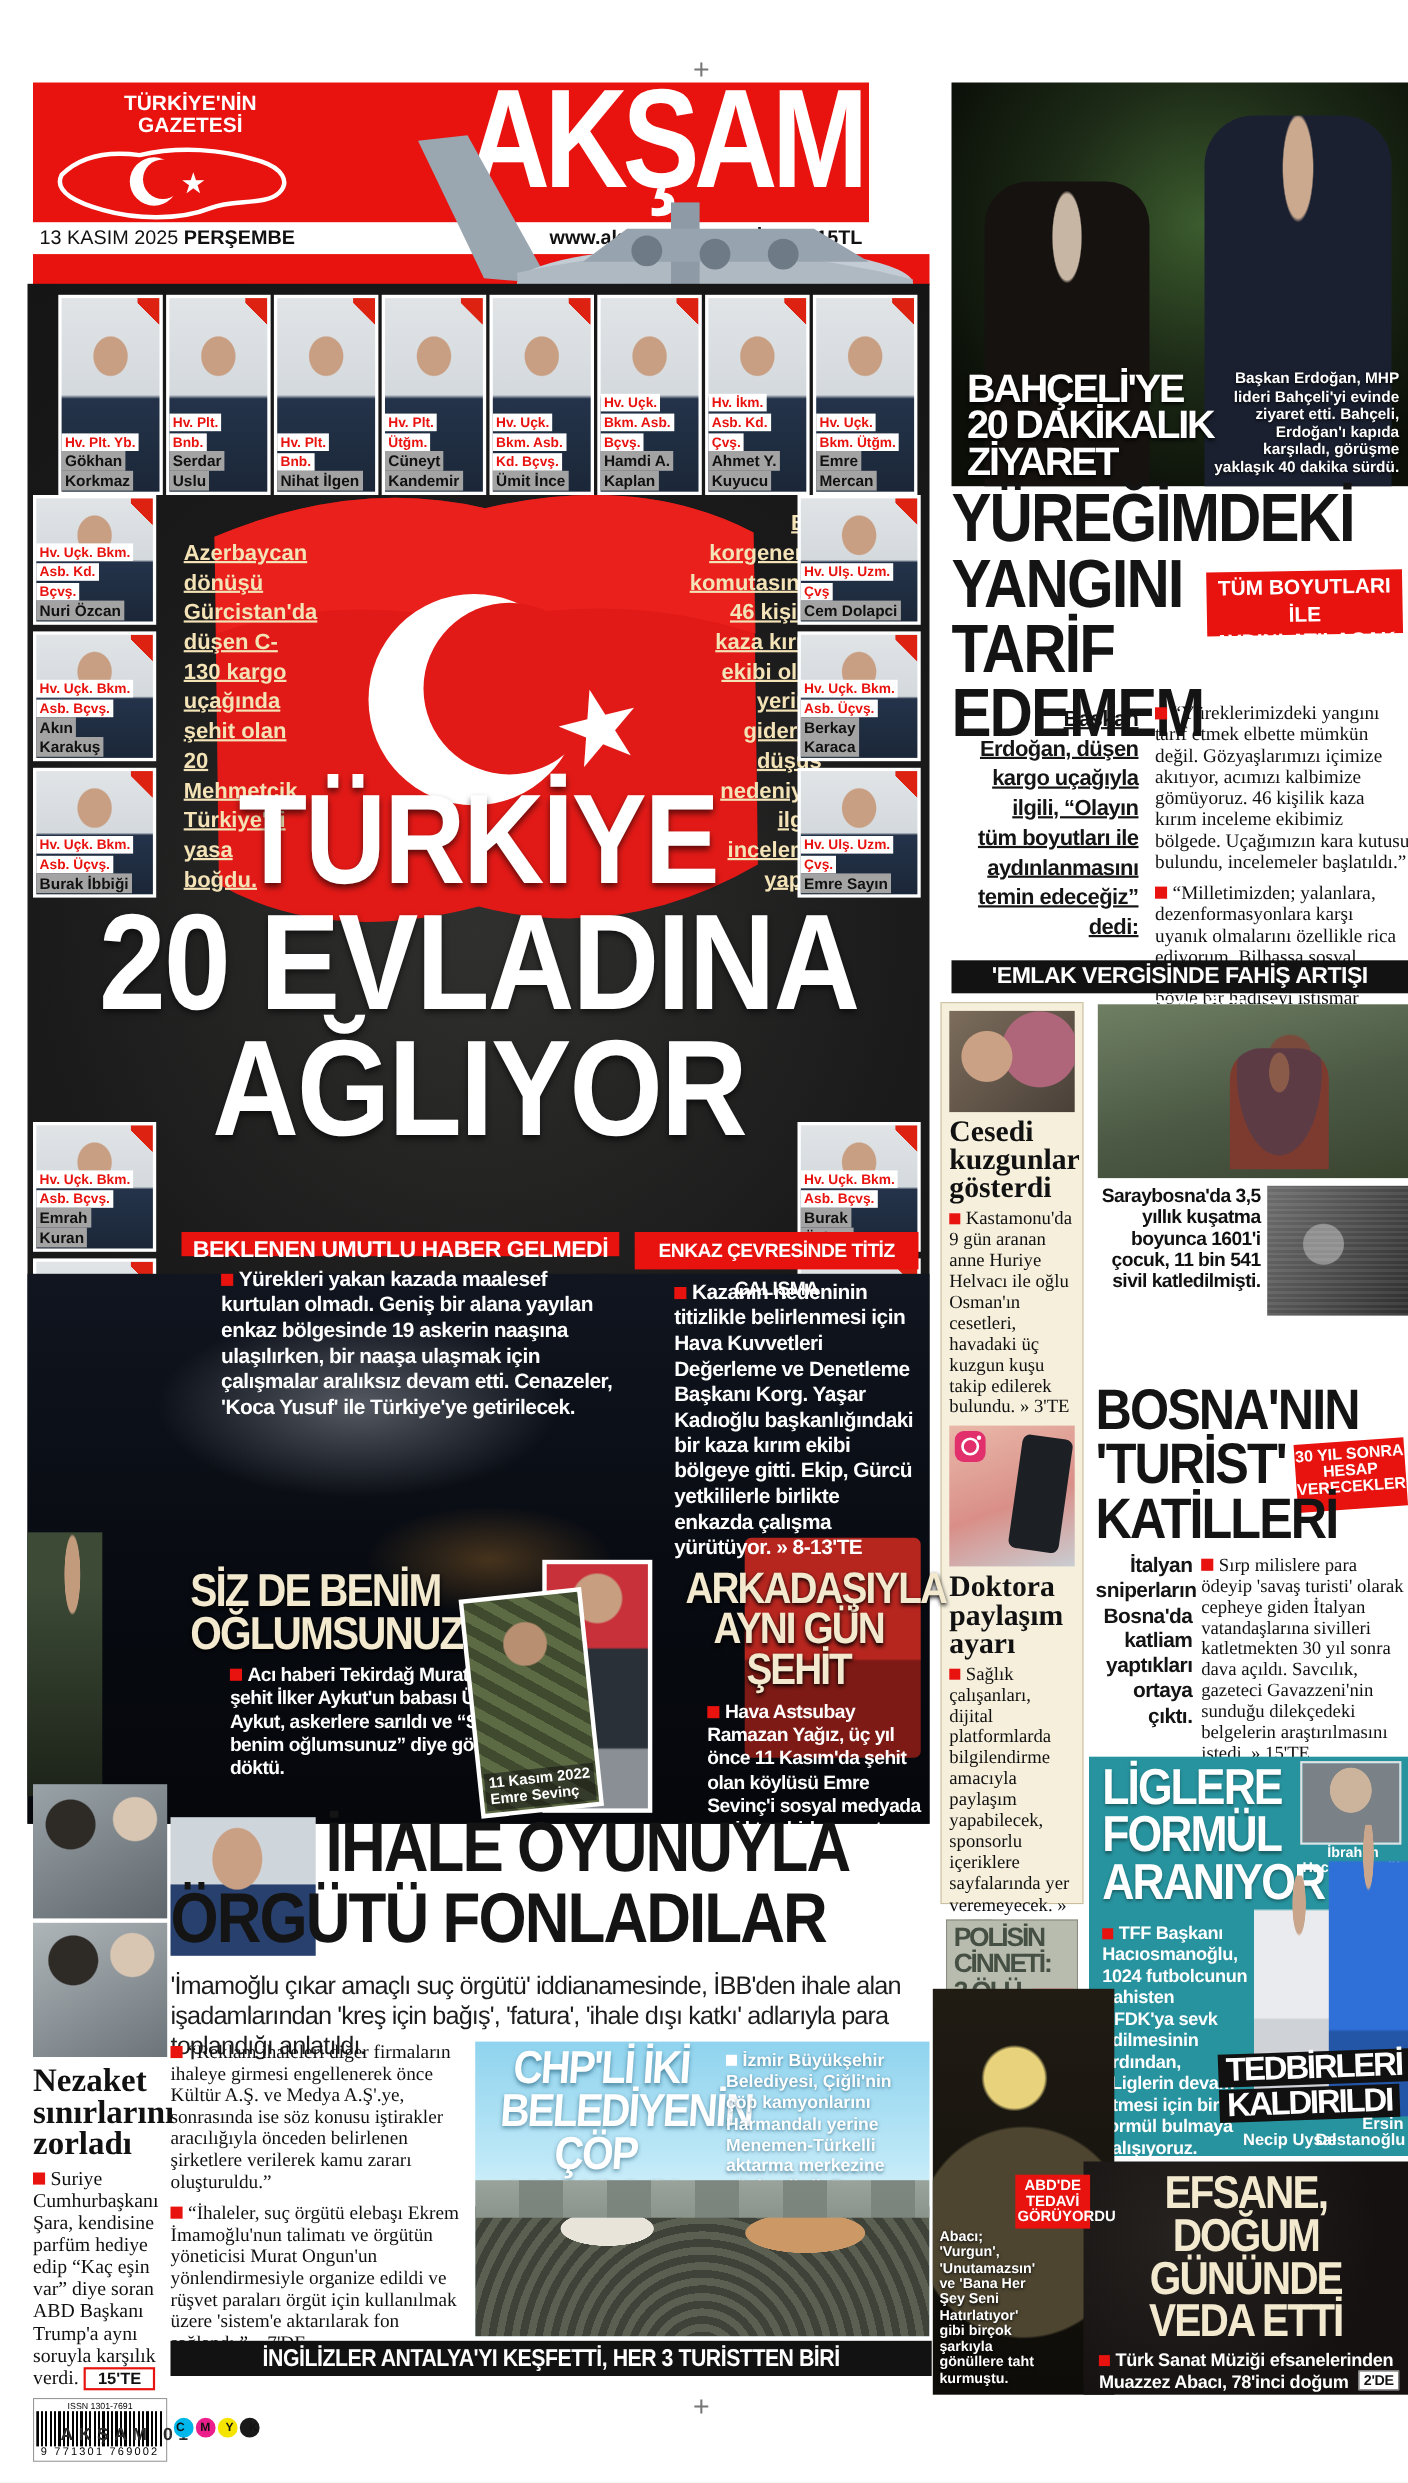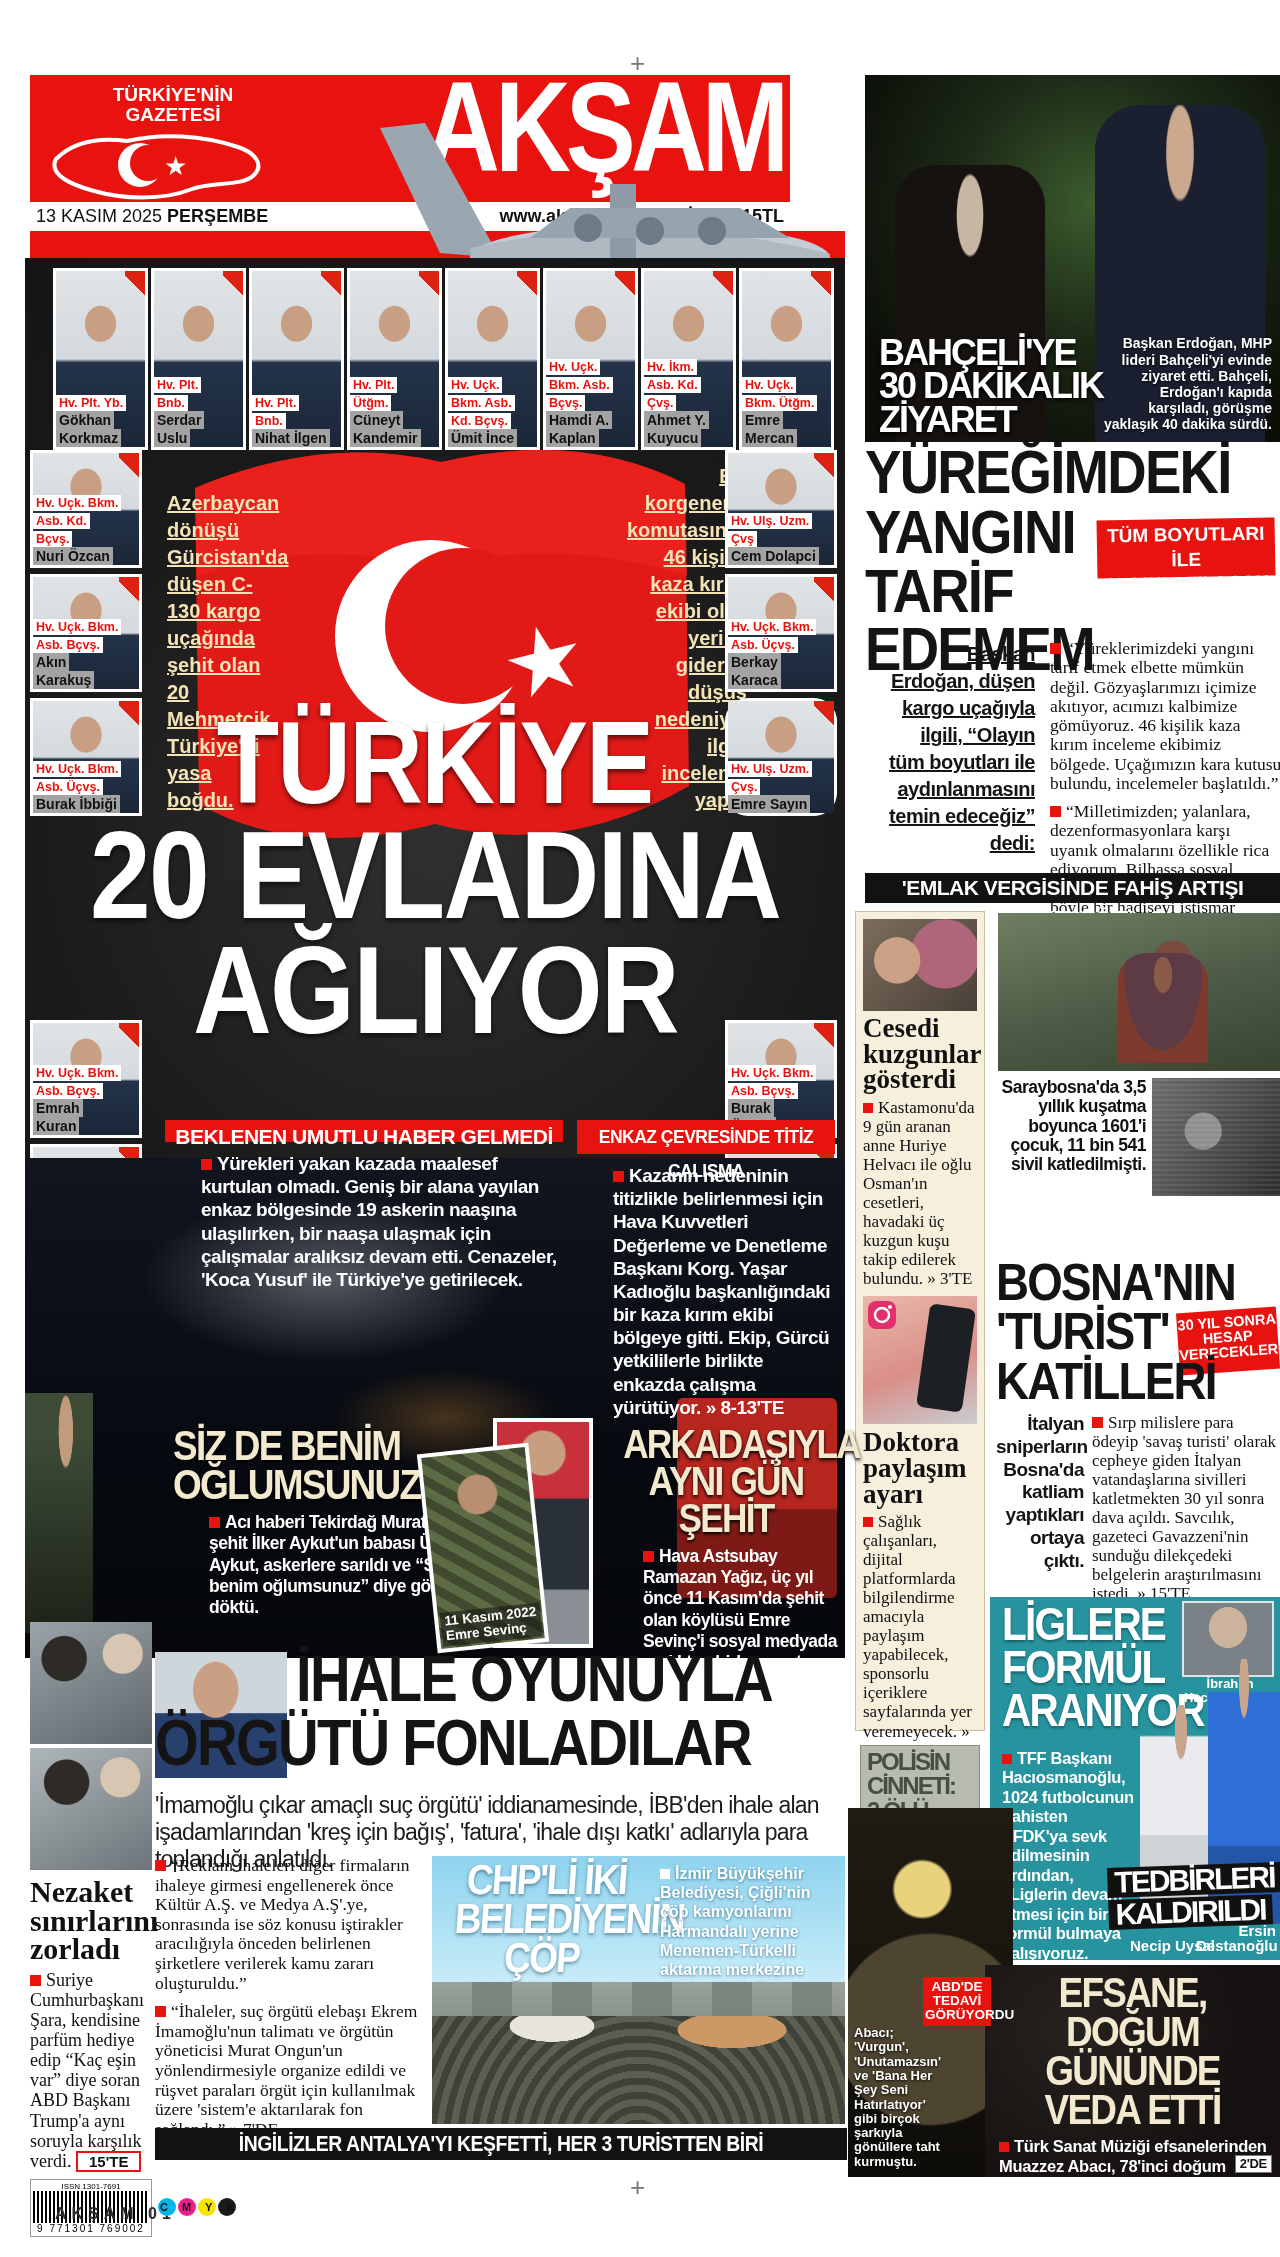--- a/index.html
+++ b/index.html
@@ -90,21 +90,21 @@
     <circle cx="392" cy="143" r="14" fill="#6e7a85"></circle>
     <circle cx="360" cy="196" r="8" fill="#3c454d"></circle>
       <circle cx="380" cy="198" r="8" fill="#3c454d"></circle>
   </svg>
 
   <div class="abs" style="left:865px;top:75px;width:415px;height:367px;background:
       radial-gradient(circle at 55% 35%,#3c5c2e 0,#1d2b17 40%,#0b0f08 80%);overflow:hidden;">
     <div class="abs" style="left:30px;top:90px;width:150px;height:280px;background:radial-gradient(ellipse at 50% 18%,#c7b6a4 0 12%,#15120f 13% 100%);border-radius:40px 40px 0 0;"></div>
     <div class="abs" style="left:230px;top:30px;width:170px;height:340px;background:radial-gradient(ellipse at 50% 14%,#caa98f 0 11%,#1a2030 12% 100%);border-radius:45px 45px 0 0;"></div>
     <div class="abs hl" style="left:14px;bottom:6px;color:#fff;font-size:36px;text-shadow:0 2px 4px #000;">
-      <span>BAHÇELİ'YE</span><br><span>30 DAKİKALIK</span><br><span>ZİYARET</span>
+      <span>BAHÇELİ'YE</span><br><span>20 DAKİKALIK</span><br><span>ZİYARET</span>
     </div>
     <div class="abs" style="right:8px;bottom:10px;width:175px;color:#fff;font-weight:bold;font-size:14px;
          text-align:right;line-height:1.15;text-shadow:0 1px 3px #000;">Başkan Erdoğan, MHP lideri Bahçeli'yi evinde ziyaret etti. Bahçeli, Erdoğan'ı kapıda karşıladı, görüşme yaklaşık 40 dakika sürdü.</div>
   </div>
 
   <div class="abs" style="left:865px;top:443px;width:415px;height:430px;">
     <div class="hl" style="font-size:62px;color:#141414;"><span class="scaleX">YÜREĞİMDEKİ</span></div>
     <div class="hl" style="font-size:62px;color:#141414;margin-top:2px;"><span class="scaleX">YANGINI</span></div>
     <div class="abs redbox" style="left:232px;top:76px;width:178px;height:58px;font-size:19px;line-height:1.3;padding-top:4px;box-sizing:border-box;transform:rotate(-1deg);">
       <span>TÜM BOYUTLARI İLE</span><br><span>AYDINLATILACAK</span>
@@ -406,21 +406,21 @@
         <div class="ccard rcol" style="left: 700px; top: 316px;">
           <div class="sphoto">
             <span class="corner"></span>
           </div>
           <div class="schip" style="right:18px;">
             <span class="srank">Hv. Uçk. Bkm. Asb. Üçvş.</span><br>
             <span class="sname">Berkay Karaca</span>
           </div>
         </div>
 
-        <div class="ccard rcol" style="left: 700px; top: 440px; border-radius: 23px;">
+        <div class="ccard rcol" style="left: 700px; top: 440px;">
           <div class="sphoto">
             <span class="corner"></span>
           </div>
           <div class="schip" style="right:18px;">
             <span class="srank">Hv. Ulş. Uzm. Çvş.</span><br>
             <span class="sname">Emre Sayın</span>
           </div>
         </div>
 
         <div class="ccard rcol" style="left: 700px; top: 762px;">

